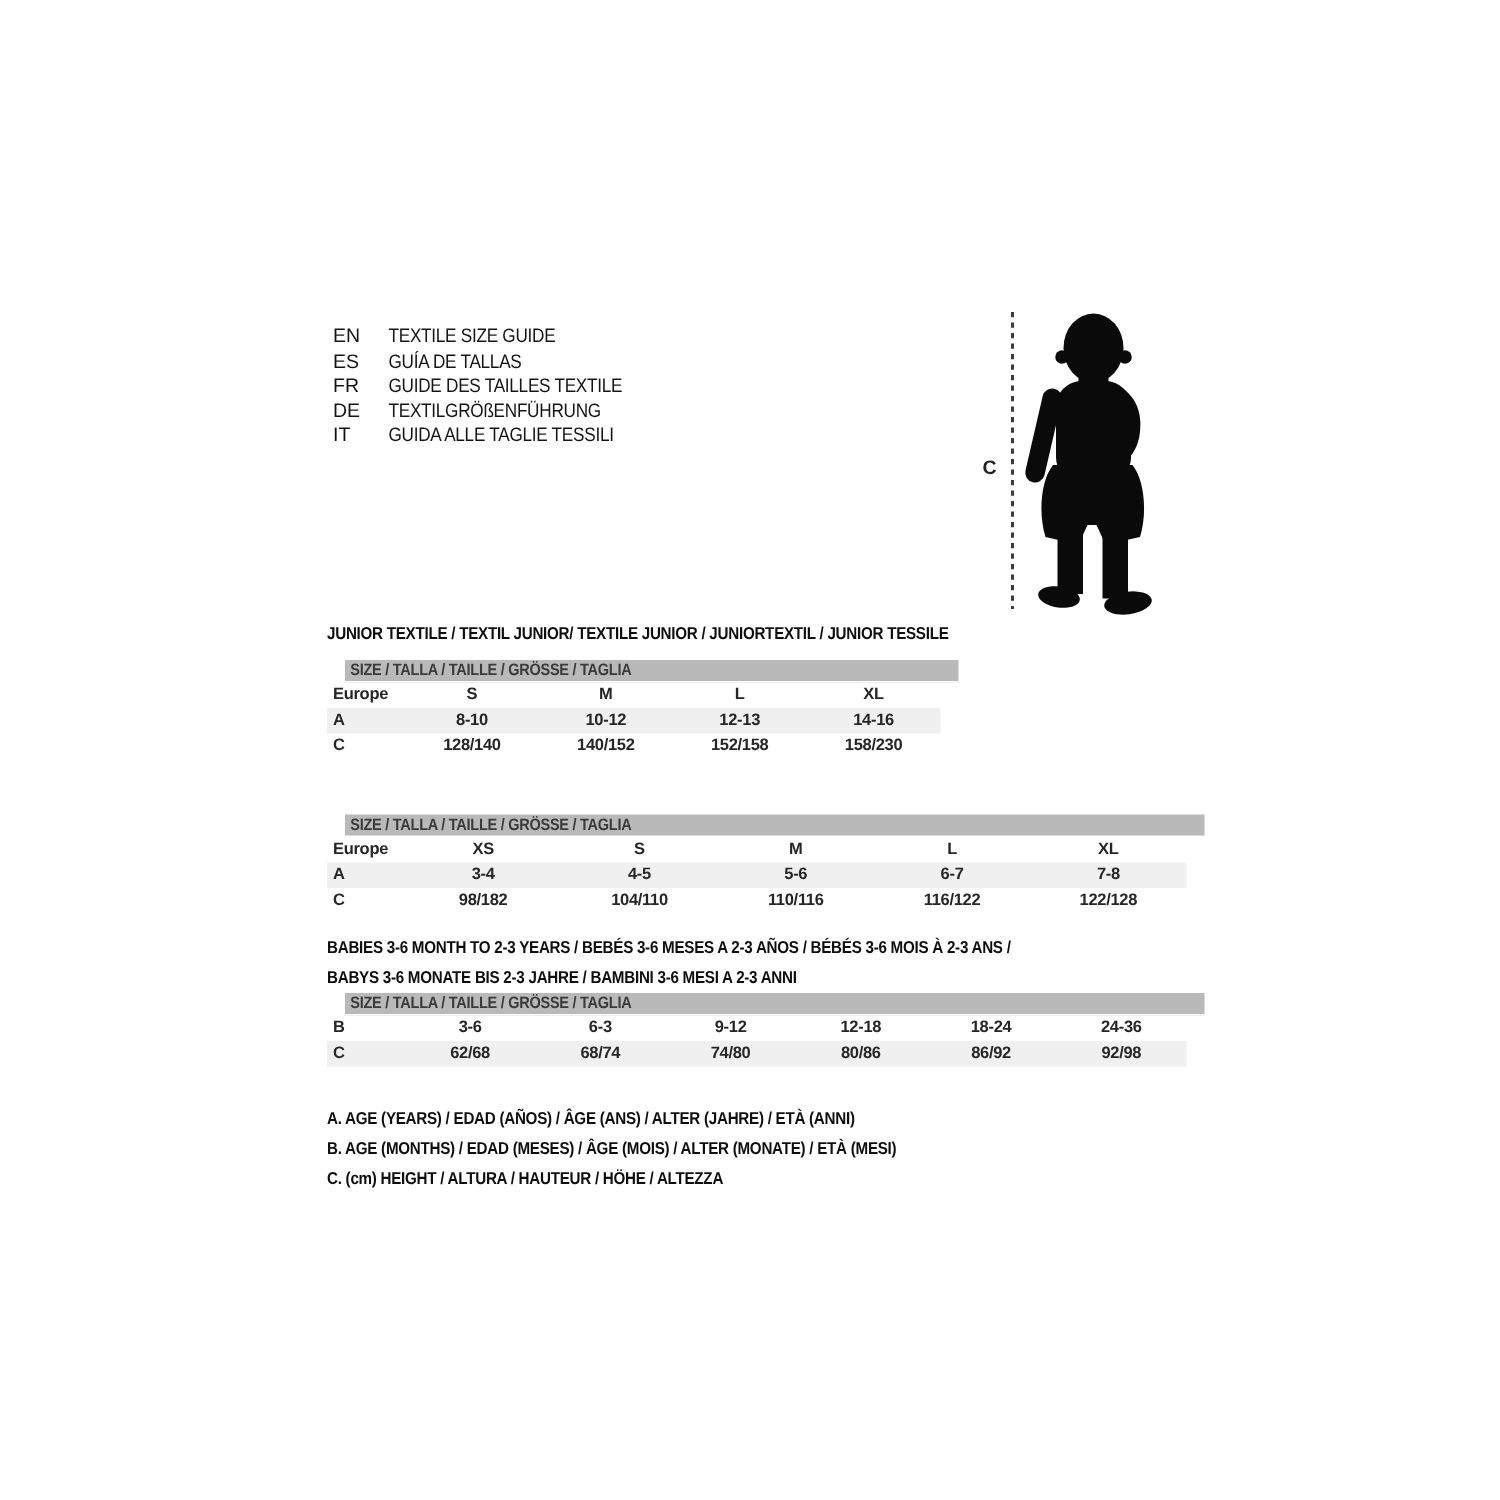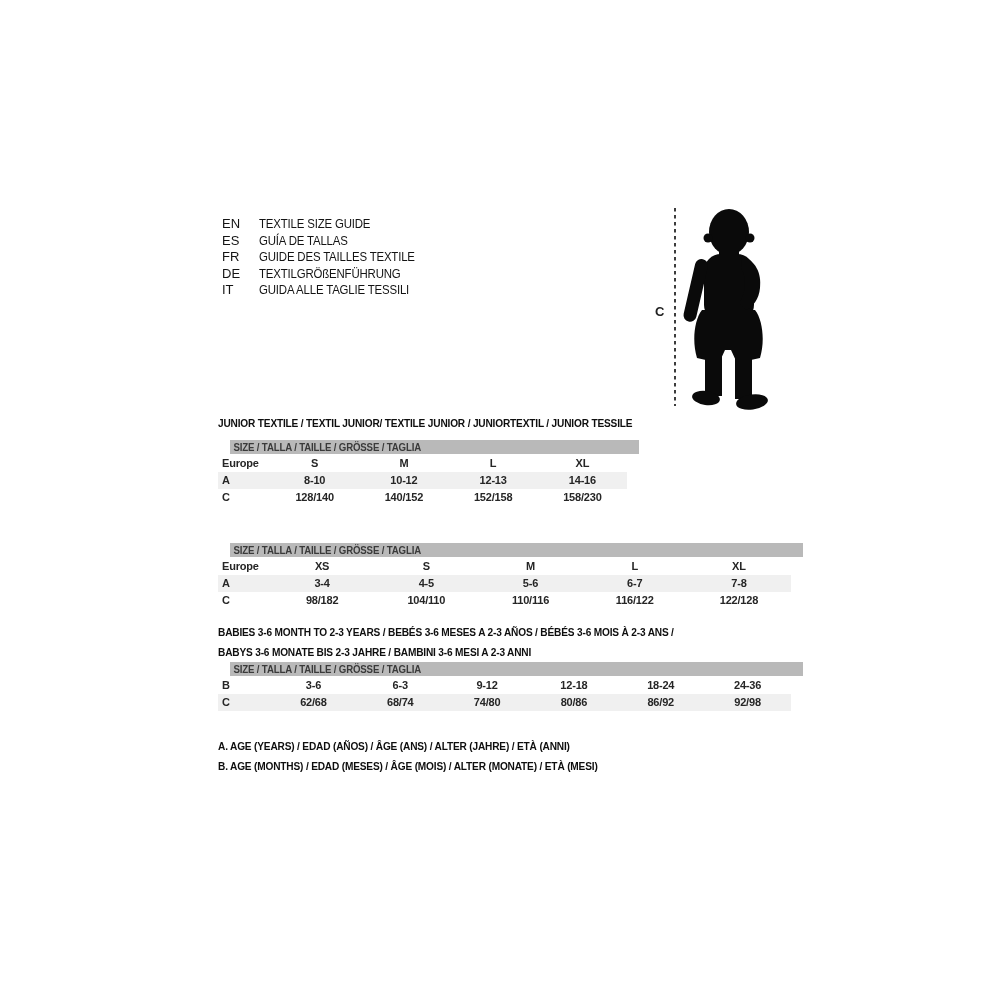--- a/index.html
+++ b/index.html
@@ -171,15 +171,16 @@
       <div class="tcell">74/80</div>
       <div class="tcell">80/86</div>
       <div class="tcell">86/92</div>
       <div class="tcell">92/98</div>
     </div>
   </div>
 
   <div class="legend">
     <div><span class="cond">A. AGE (YEARS) / EDAD (AÑOS) / ÂGE (ANS) / ALTER (JAHRE) / ETÀ (ANNI)</span></div>
     <div><span class="cond">B. AGE (MONTHS) / EDAD (MESES) / ÂGE (MOIS) / ALTER (MONATE) / ETÀ (MESI)</span></div>
+    <div><span class="cond">C. (cm) HEIGHT / ALTURA / HAUTEUR / HÖHE / ALTEZZA</span></div>
   </div>
 
 </div>
 
 </body></html>

